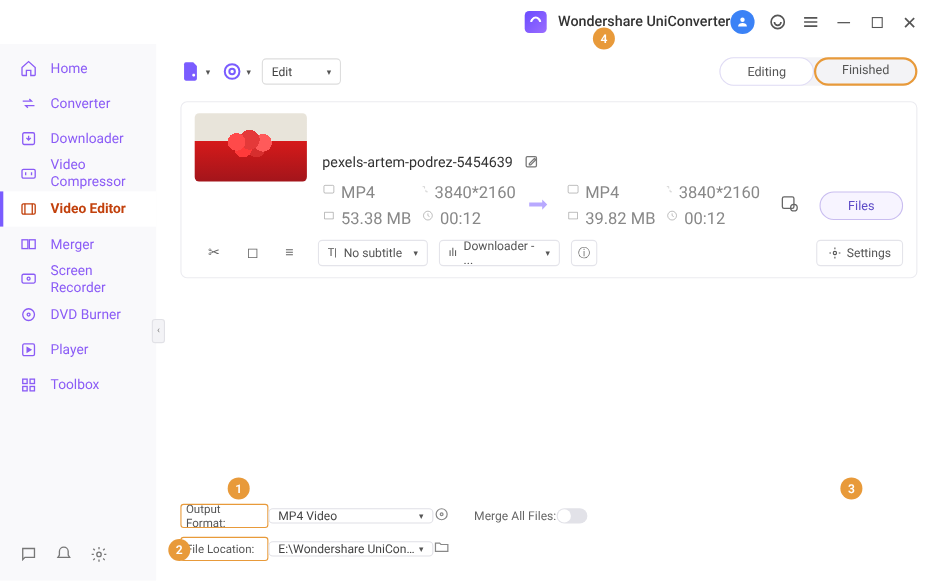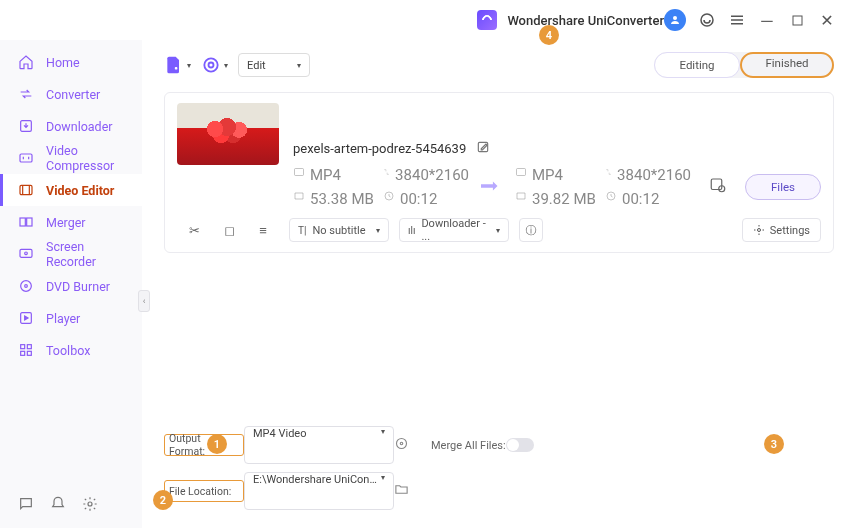--- a/index.html
+++ b/index.html
@@ -59,21 +59,21 @@
 .dd .caret { margin-left:auto; }
 .dd.sub { width:100px; }
 .dd.aud { width:110px; }
 .circ-btn { width:24px; height:24px; border:1px solid #e4e4ea; border-radius:4px; display:flex; align-items:center; justify-content:center; font-size:11px; color:#666; cursor:pointer; }
 .settings-btn { margin-left:auto; height:24px; border:1px solid #e4e4ea; border-radius:4px; display:flex; align-items:center; gap:5px; padding:0 10px; font-size:11px; color:#555; cursor:pointer; }
 
 .bottom { margin-top:auto; padding-top:8px; }
 .bottom-row { display:flex; align-items:center; gap:0; margin-bottom:8px; }
 .label-box { width:80px; height:22px; font-size:10.5px; color:#555; display:flex; align-items:center; padding:0 2px; }
 .label-box.hl { border:1.5px solid #e89a3a; border-radius:3px; padding:0 4px; }
-.select { width:150px; height:38px; border:1px solid #e0e0e6; border-radius:4px; display:flex; align-items:flex-start; padding:0 8px; font-size:11px; color:#444; cursor:pointer; }
+.select { width:150px; height:14px; border:1px solid #e0e0e6; border-radius:4px; display:flex; align-items:center; padding:0 8px; font-size:11px; color:#444; cursor:pointer; }
 .select .caret { margin-left:auto; }
 .aux-icon { color:#888; cursor:pointer; }
 .merge-label { font-size:11px; color:#666; margin-left:22px; }
 .toggle { width:28px; height:14px; background:#e2e2e8; border-radius:7px; position:relative; cursor:pointer; }
 .toggle::after { content:""; position:absolute; left:1px; top:1px; width:12px; height:12px; background:#fff; border-radius:50%; }
 .start-all { width:96px; height:34px; background:#8b6dff; color:#fff; border-radius:17px; display:flex; align-items:center; justify-content:center; font-size:12.5px; cursor:pointer; }
 .start-wrap { padding:3px; border:2px solid transparent; border-radius:22px; margin-left:auto; }
 .start-wrap.highlighted { border-color:#e89a3a; }
 
 .callout { position:absolute; width:20px; height:20px; background:#e89a3a; color:#fff; border-radius:50%; display:flex; align-items:center; justify-content:center; font-size:11px; font-weight:600; z-index:10; }

